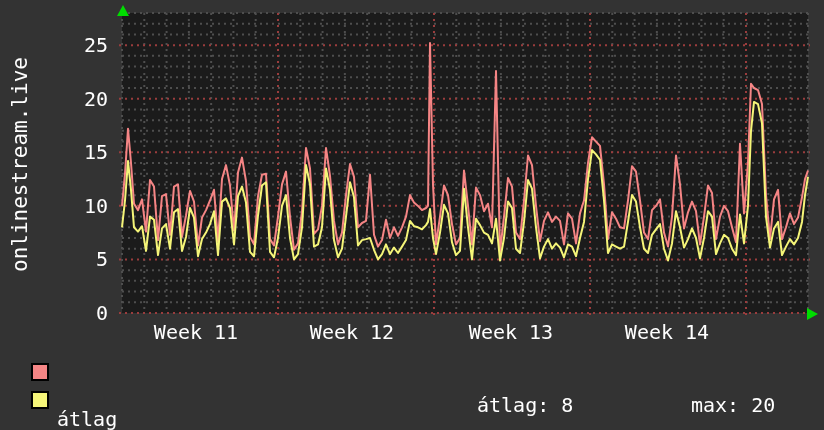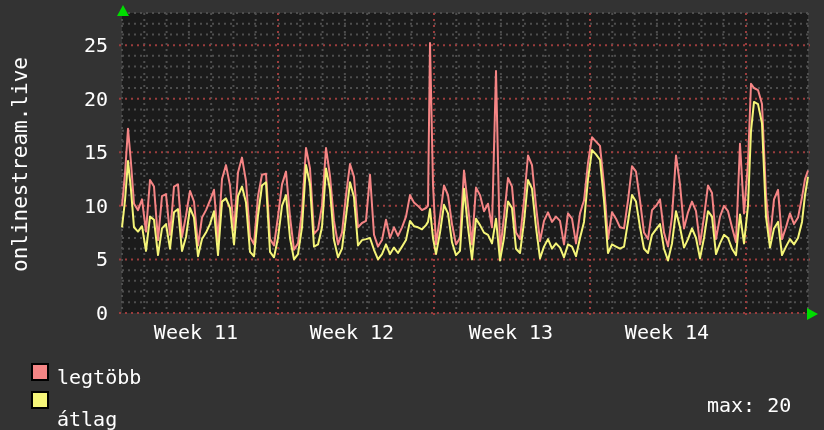--- a/index.html
+++ b/index.html
@@ -27,21 +27,21 @@
     border:2px solid #000;box-sizing:border-box;
   }
   .sw1{top:363px;}
   .sw2{top:391px;}
   .legend-label{position:absolute;left:57px;font-size:20px;line-height:22px;white-space:pre;}
   .ll1{top:366px;}
   .ll2{top:408px;}
   .stat{position:absolute;top:394px;font-size:20px;line-height:22px;white-space:pre;}
   .stat-most{left:245px;}
   .stat-atlag{left:477px;}
-  .stat-max{left:707px;}
+  .stat-max{left:691px;}
 </style>
 </head>
 <body>
 
 <div class="stage">
 
   <span class="vtitle">onlinestream.live</span>
 
   <svg class="chart" width="824" height="355">
       <rect x="122" y="13" width="686" height="300" fill="#1b1b1b"></rect>
@@ -116,20 +116,20 @@
       <text x="352" y="339" fill="#ffffff" text-anchor="middle" font-size="20" font-family="&quot;DejaVu Sans Mono&quot;,&quot;Liberation Mono&quot;,monospace">Week 12</text>
       <text x="511" y="339" fill="#ffffff" text-anchor="middle" font-size="20" font-family="&quot;DejaVu Sans Mono&quot;,&quot;Liberation Mono&quot;,monospace">Week 13</text>
       <text x="667" y="339" fill="#ffffff" text-anchor="middle" font-size="20" font-family="&quot;DejaVu Sans Mono&quot;,&quot;Liberation Mono&quot;,monospace">Week 14</text>
       <polyline points="122.0,205.9 125.0,173.7 128.0,128.7 131.0,163.0 134.0,203.7 138.0,210.1 142.0,199.4 146.0,231.6 150.0,180.1 154.0,186.6 158.0,240.1 162.0,196.2 166.0,194.1 170.0,234.8 174.0,186.6 178.0,184.4 182.0,236.9 186.0,215.5 190.0,190.9 194.0,201.6 198.0,245.5 202.0,217.6 206.0,210.1 210.0,200.5 214.0,189.8 218.0,241.2 222.0,179.1 226.0,165.1 230.0,185.5 234.0,230.5 238.0,172.6 242.0,157.6 246.0,181.2 250.0,236.9 254.0,244.4 258.0,196.2 262.0,174.8 266.0,173.7 270.0,239.1 274.0,245.5 278.0,216.6 282.0,184.4 286.0,171.6 290.0,216.6 294.0,249.8 298.0,243.4 302.0,211.2 306.0,148.0 310.0,168.4 314.0,233.7 318.0,229.4 322.0,205.9 326.0,148.0 330.0,175.9 334.0,220.9 338.0,244.4 342.0,232.6 346.0,195.1 350.0,164.1 354.0,176.9 358.0,227.3 362.0,223.0 366.0,220.9 370.0,174.8 374.0,234.8 378.0,246.6 382.0,240.1 386.0,219.8 390.0,238.0 394.0,227.3 398.0,235.9 402.0,227.3 406.0,216.6 410.0,195.1 414.0,202.6 418.0,205.9 422.0,210.1 426.0,208.0 428.0,205.9 430.0,43.0 433.0,184.4 436.0,244.4 440.0,216.6 444.0,185.5 448.0,195.1 452.0,224.1 456.0,244.4 460.0,238.0 464.0,170.5 468.0,205.9 472.0,244.4 476.0,187.6 480.0,195.1 484.0,211.2 488.0,203.7 492.0,227.3 496.0,70.9 500.0,251.9 504.0,216.6 508.0,178.0 512.0,186.6 516.0,232.6 520.0,239.1 524.0,200.5 528.0,155.5 532.0,165.1 536.0,205.9 540.0,241.2 544.0,220.9 548.0,212.3 552.0,221.9 556.0,216.6 560.0,220.9 564.0,244.4 568.0,213.4 572.0,218.7 576.0,243.4 580.0,213.4 584.0,200.5 588.0,163.0 592.0,137.3 596.0,141.6 600.0,145.9 604.0,184.4 608.0,239.1 612.0,212.3 616.0,218.7 620.0,227.3 624.0,228.4 628.0,200.5 632.0,166.2 636.0,171.6 640.0,200.5 644.0,232.6 648.0,239.1 652.0,210.1 656.0,205.9 660.0,199.4 664.0,232.6 668.0,246.6 672.0,216.6 676.0,155.5 680.0,184.4 684.0,228.4 688.0,212.3 692.0,201.6 696.0,211.2 700.0,244.4 704.0,216.6 708.0,185.5 712.0,193.0 716.0,239.1 720.0,216.6 724.0,205.9 728.0,211.2 732.0,227.3 736.0,242.3 740.0,143.7 744.0,213.4 748.0,163.0 751.0,83.7 754.0,88.0 758.0,90.1 762.0,104.1 766.0,195.1 770.0,239.1 774.0,199.4 778.0,189.8 782.0,239.1 786.0,227.3 790.0,213.4 794.0,224.1 798.0,217.6 802.0,197.3 805.0,179.1 808.0,170.5" fill="none" stroke="#f58585" stroke-width="2" stroke-linejoin="round"></polyline>
       <polyline points="122.0,227.3 125.0,200.5 128.0,160.9 131.0,189.8 134.0,227.3 138.0,231.6 142.0,226.2 146.0,250.9 150.0,216.6 154.0,219.8 158.0,255.1 162.0,228.4 166.0,224.1 170.0,248.7 174.0,212.3 178.0,209.1 182.0,250.9 186.0,236.9 190.0,208.0 194.0,217.6 198.0,256.2 202.0,239.1 206.0,232.6 210.0,224.1 214.0,211.2 218.0,255.1 222.0,201.6 226.0,198.4 230.0,208.0 234.0,244.4 238.0,196.2 242.0,186.6 246.0,202.6 250.0,251.9 254.0,256.2 258.0,215.5 262.0,185.5 266.0,182.3 270.0,251.9 274.0,257.3 278.0,238.0 282.0,205.9 286.0,195.1 290.0,238.0 294.0,259.4 298.0,254.1 302.0,227.3 306.0,165.1 310.0,184.4 314.0,246.6 318.0,244.4 322.0,227.3 326.0,168.4 330.0,189.8 334.0,240.1 338.0,257.3 342.0,248.7 346.0,216.6 350.0,182.3 354.0,197.3 358.0,245.5 362.0,240.1 366.0,239.1 370.0,238.0 374.0,249.8 378.0,259.4 382.0,254.1 386.0,244.4 390.0,254.1 394.0,247.6 398.0,253.0 402.0,246.6 406.0,240.1 410.0,220.9 414.0,226.2 418.0,227.3 422.0,229.4 426.0,225.1 428.0,221.9 430.0,209.1 433.0,238.0 436.0,254.1 440.0,232.6 444.0,204.8 448.0,213.4 452.0,242.3 456.0,255.1 460.0,250.9 464.0,188.7 468.0,227.3 472.0,259.4 476.0,218.7 480.0,225.1 484.0,232.6 488.0,234.8 492.0,243.4 496.0,218.7 500.0,260.5 504.0,238.0 508.0,201.6 512.0,208.0 516.0,248.7 520.0,253.0 524.0,221.9 528.0,180.1 532.0,188.7 536.0,227.3 540.0,258.4 544.0,246.6 548.0,239.1 552.0,248.7 556.0,243.4 560.0,247.6 564.0,257.3 568.0,244.4 572.0,246.6 576.0,256.2 580.0,238.0 584.0,221.9 588.0,179.1 592.0,150.1 596.0,154.4 600.0,159.8 604.0,200.5 608.0,253.0 612.0,244.4 616.0,246.6 620.0,248.7 624.0,246.6 628.0,221.9 632.0,195.1 636.0,201.6 640.0,227.3 644.0,248.7 648.0,253.0 652.0,234.8 656.0,229.4 660.0,224.1 664.0,248.7 668.0,260.5 672.0,243.4 676.0,211.2 680.0,227.3 684.0,247.6 688.0,239.1 692.0,228.4 696.0,238.0 700.0,258.4 704.0,238.0 708.0,211.2 712.0,216.6 716.0,254.1 720.0,243.4 724.0,234.8 728.0,238.0 732.0,248.7 736.0,255.1 740.0,214.4 744.0,243.4 748.0,205.9 751.0,130.9 754.0,101.9 758.0,104.1 762.0,123.4 766.0,216.6 770.0,247.6 774.0,228.4 778.0,221.9 782.0,255.1 786.0,246.6 790.0,239.1 794.0,244.4 798.0,238.0 802.0,221.9 805.0,195.1 808.0,176.9" fill="none" stroke="#f5f578" stroke-width="2" stroke-linejoin="round"></polyline>
       <polygon points="123,5 117,16 129,16" fill="#00dd00"></polygon>
       <polygon points="818,314 807,308 807,320" fill="#00dd00"></polygon>
     </svg>
 
   <span class="legend-swatch sw1" style="background: rgb(245, 133, 133);"></span>
-  <span class="legend-label ll1">legtöbb</span>
 
   <span class="legend-swatch sw2" style="background: rgb(245, 245, 120);"></span>
   <span class="legend-label ll2">átlag</span>
 
+  <span class="stat stat-atlag">átlag: 8</span>
   <span class="stat stat-max">max: 20</span>
 
 </div>
 
 </body></html>

